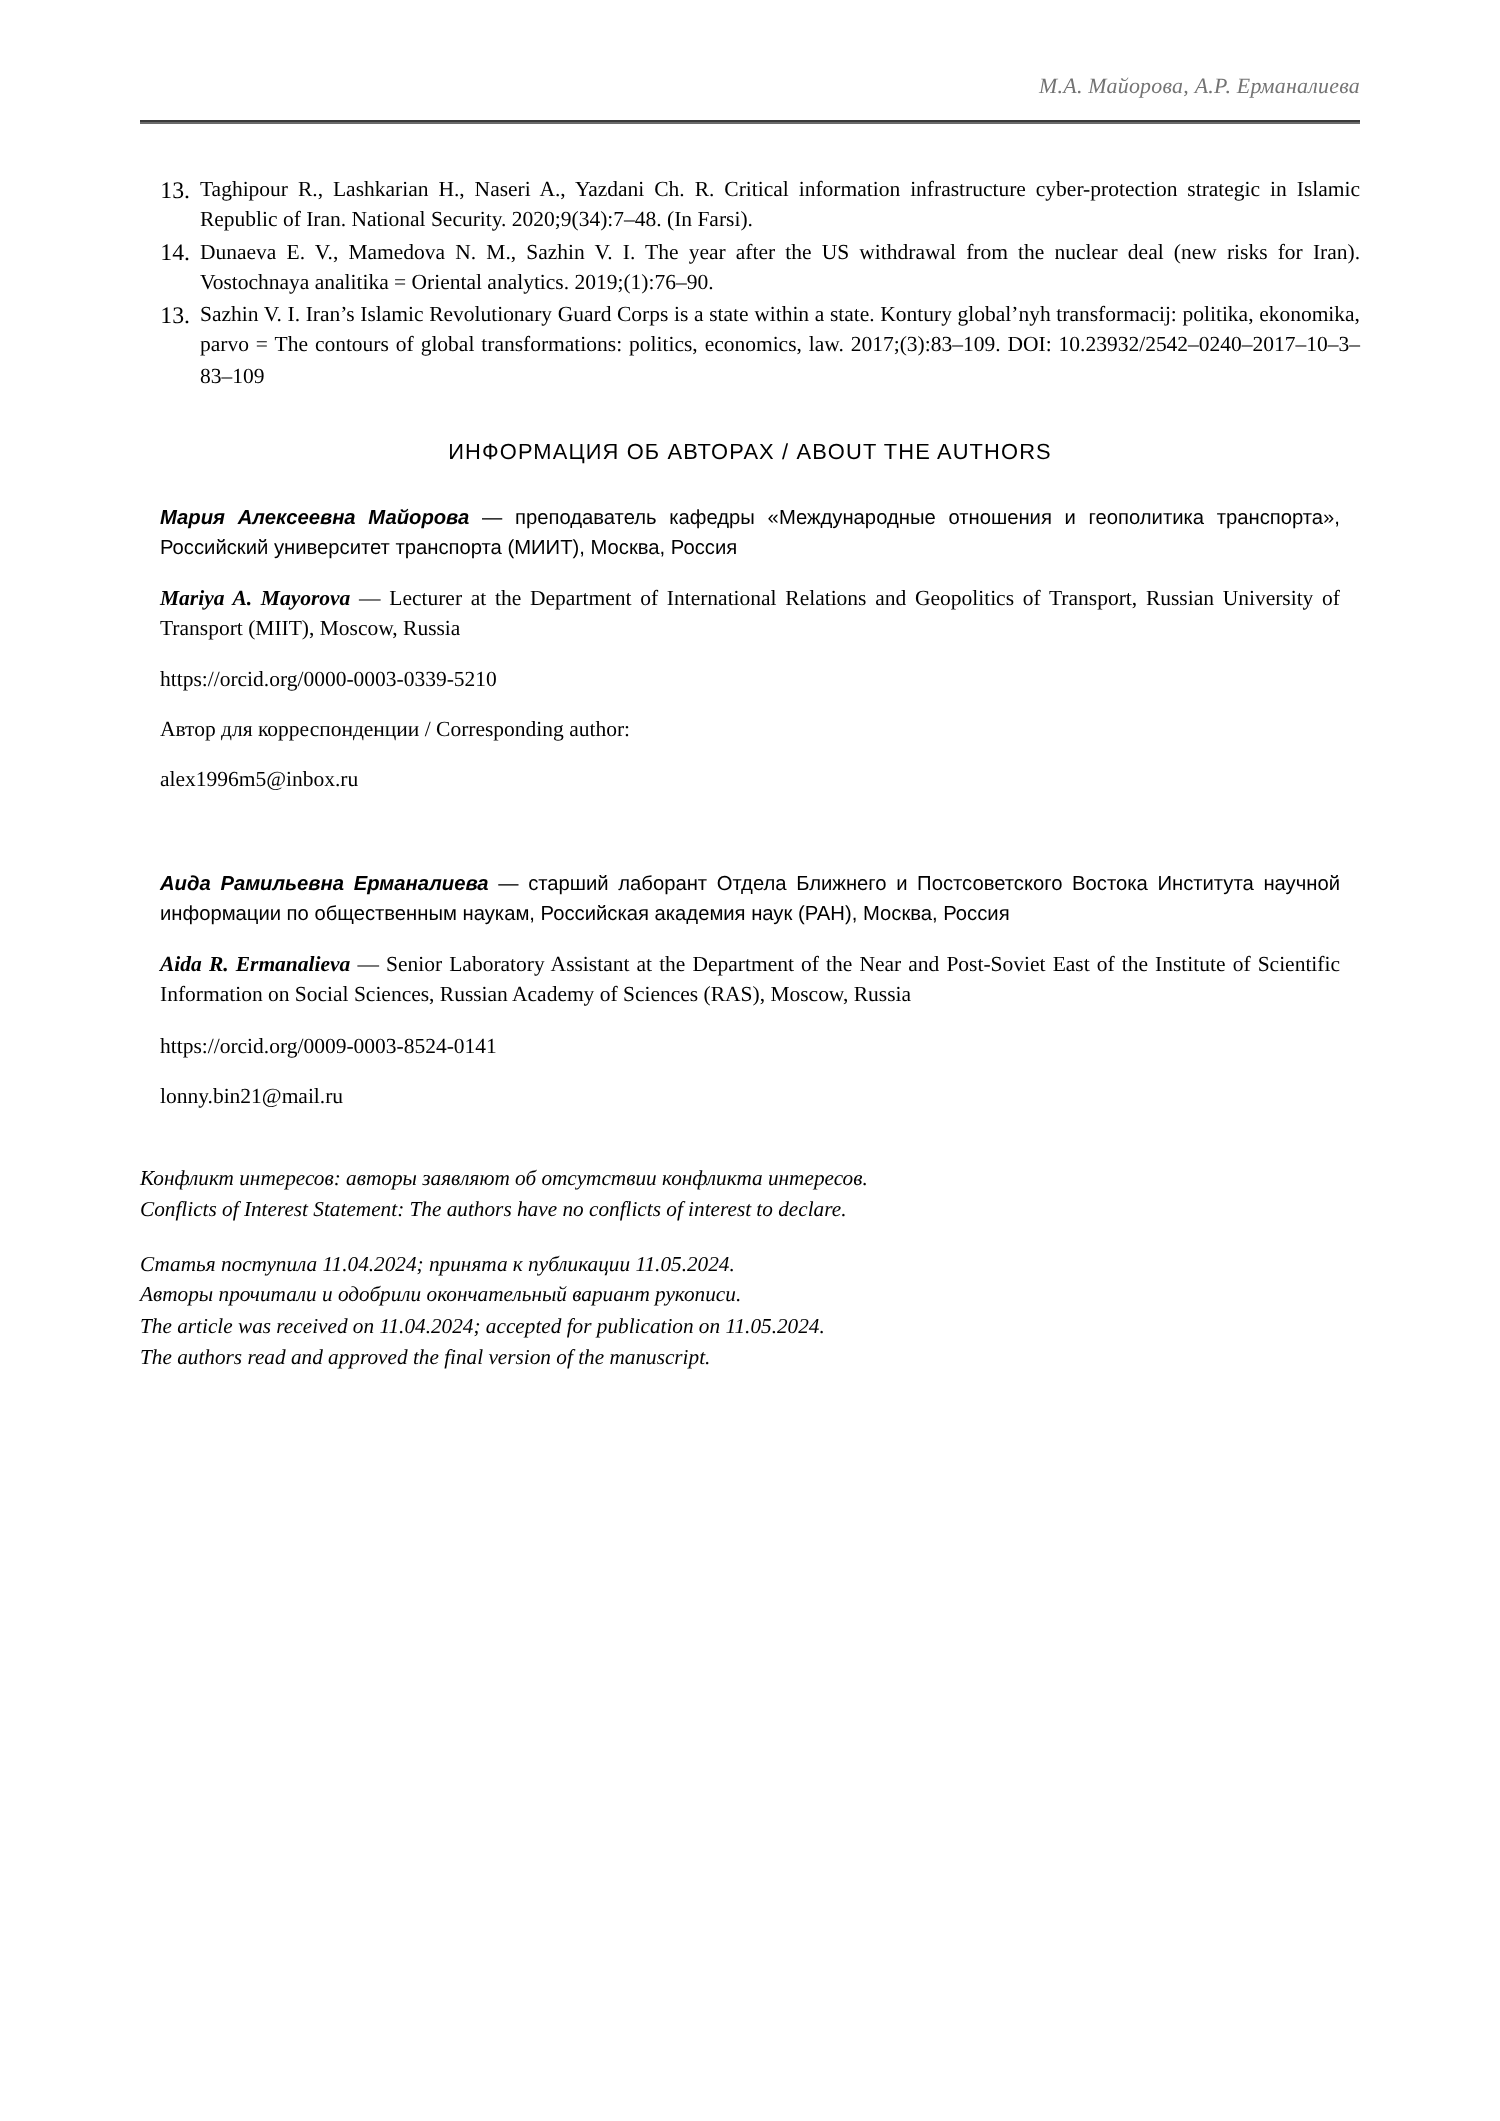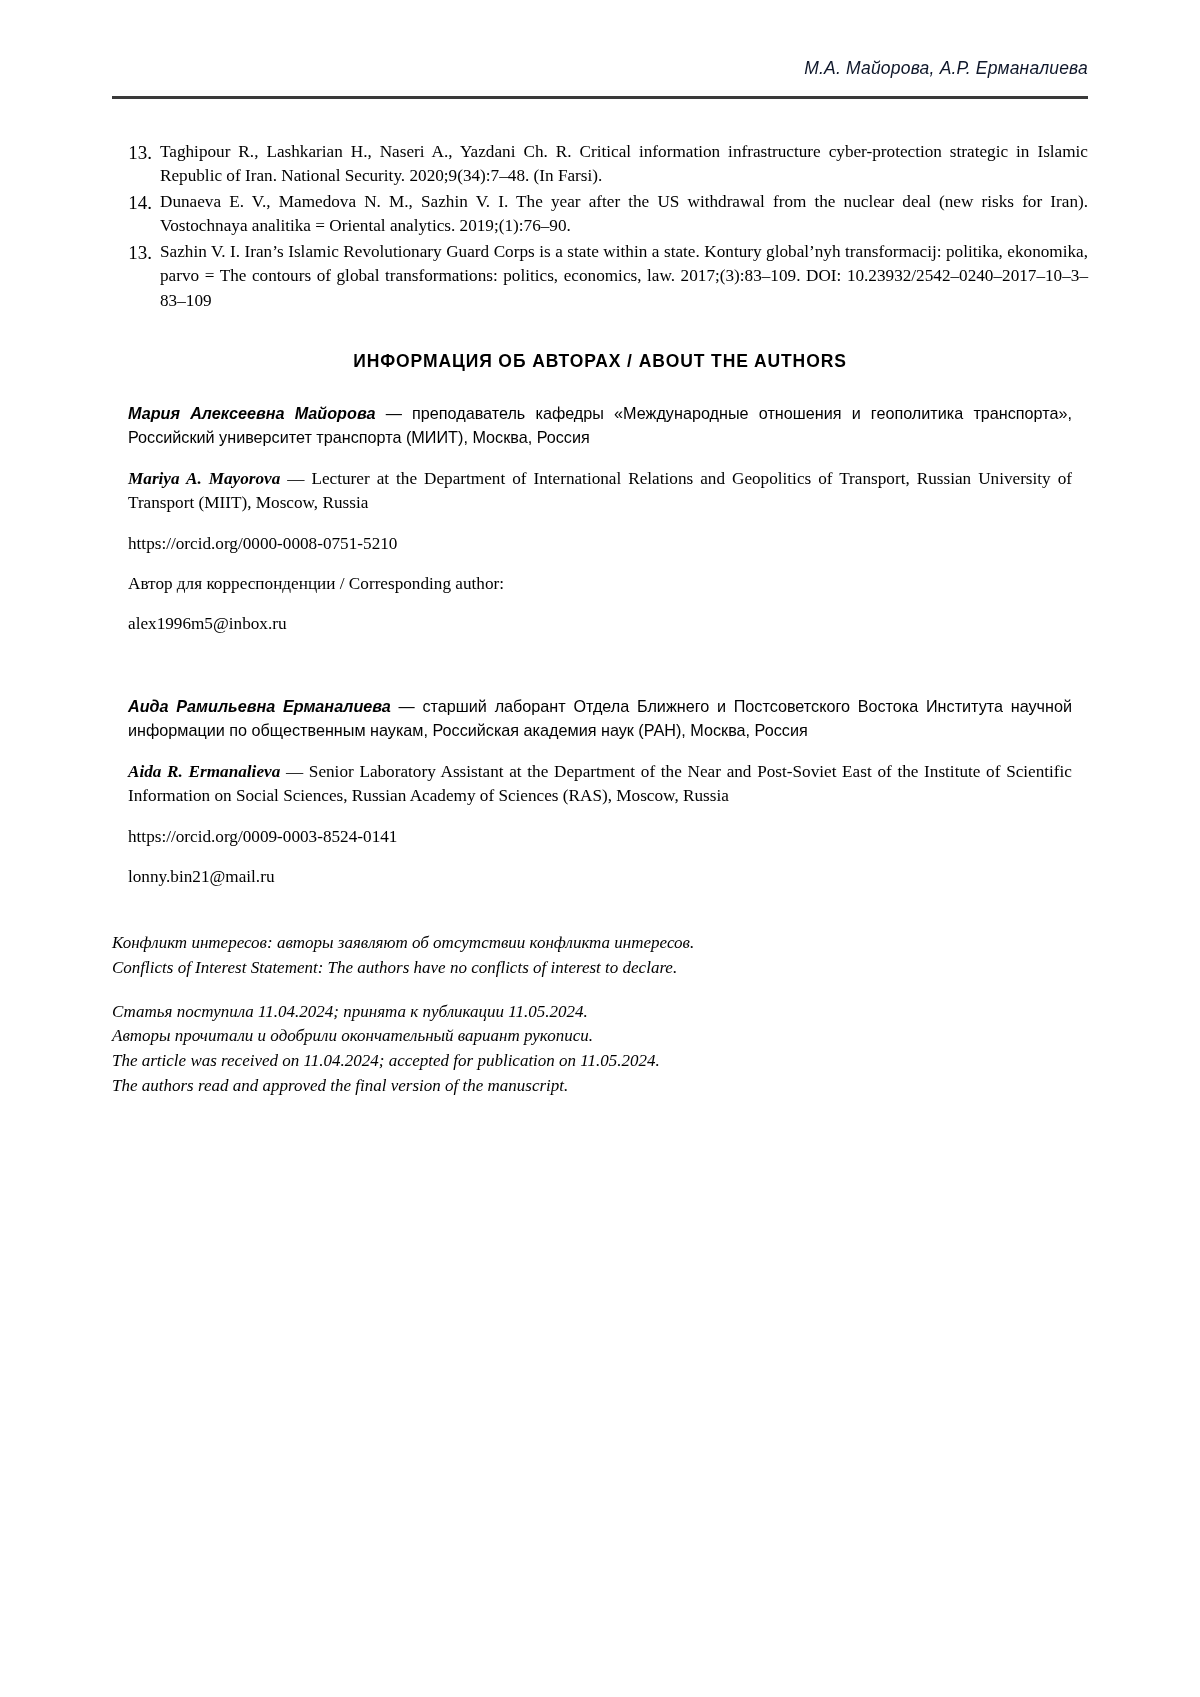--- a/index.html
+++ b/index.html
@@ -19,25 +19,25 @@
     left: 0; top: 0;
     width: 1200px;
     height: 1697px;
     box-sizing: border-box;
     padding: 0;
   }
   .running-head {
     position: absolute;
     top: 58px;
     right: 112px;
-    font-family: Liberation Sans, sans-serif;
+    font-family: Liberation Serif, serif;
     font-style: italic;
     font-size: 17.5px;
     letter-spacing: 0.2px;
-    color: #0f172a;
+    color: #737373;
     white-space: nowrap;
   }
   .rule {
     position: absolute;
     left: 112px;
     right: 112px;
     top: 96px;
     border-top: 2.2px solid #3a3a3a;
     border-bottom: 1.1px solid #3a3a3a;
     height: 3px;
@@ -70,21 +70,21 @@
     top: 0;
     width: 30px;
     text-align: right;
     font-size: 19px;
   }
   .it { }
 
   .section-title {
     text-align: center;
     font-family: "Liberation Sans", sans-serif;
-    font-weight: bold;
+    font-weight: normal;
     font-size: 17.5px;
     letter-spacing: 0.9px;
     margin-top: 38px;
     margin-bottom: 30px;
   }
 
   .author-block {
     font-size: 17.2px;
     line-height: 1.42;
     text-align: justify;
@@ -144,21 +144,21 @@
       <li>
         <span class="num">13.</span><span>Sazhin V. I. Iran’s Islamic Revolutionary Guard Corps is a state within a state. </span><span class="it">Kontury global’nyh transformacij: politika, ekonomika, parvo = The contours of global transformations: politics, economics, law.</span><span> 2017;(3):83–109. DOI: 10.23932/2542–0240–2017–10–3–83–109</span>
       </li>
     </ol>
 
     <div class="section-title">ИНФОРМАЦИЯ ОБ АВТОРАХ / ABOUT THE AUTHORS</div>
 
     <div class="author-block">
       <p><span class="name-ru sans">Мария Алексеевна Майорова</span><span class="sans"> — преподаватель кафедры «Международные отношения и геополитика транспорта», Российский университет транспорта (МИИТ), Москва, Россия</span></p>
       <p><span class="name-en">Mariya A. Mayorova</span><span> — Lecturer at the Department of International Relations and Geopolitics of Transport, Russian University of Transport (MIIT), Moscow, Russia</span></p>
-      <p>https://orcid.org/0000-0008-0751-5210</p>
+      <p>https://orcid.org/0000-0003-0339-5210</p>
       <p class="it">Автор для корреспонденции / Corresponding author:</p>
       <p>alex1996m5@inbox.ru</p>
     </div>
 
     <div class="gap"></div>
 
     <div class="author-block">
       <p><span class="name-ru sans">Аида Рамильевна Ерманалиева</span><span class="sans"> — старший лаборант Отдела Ближнего и Постсоветского Востока Института научной информации по общественным наукам, Российская академия наук (РАН), Москва, Россия</span></p>
       <p><span class="name-en">Aida R. Ermanalieva</span><span> — Senior Laboratory Assistant at the Department of the Near and Post-Soviet East of the Institute of Scientific Information on Social Sciences, Russian Academy of Sciences (RAS), Moscow, Russia</span></p>
       <p>https://orcid.org/0009-0003-8524-0141</p>

